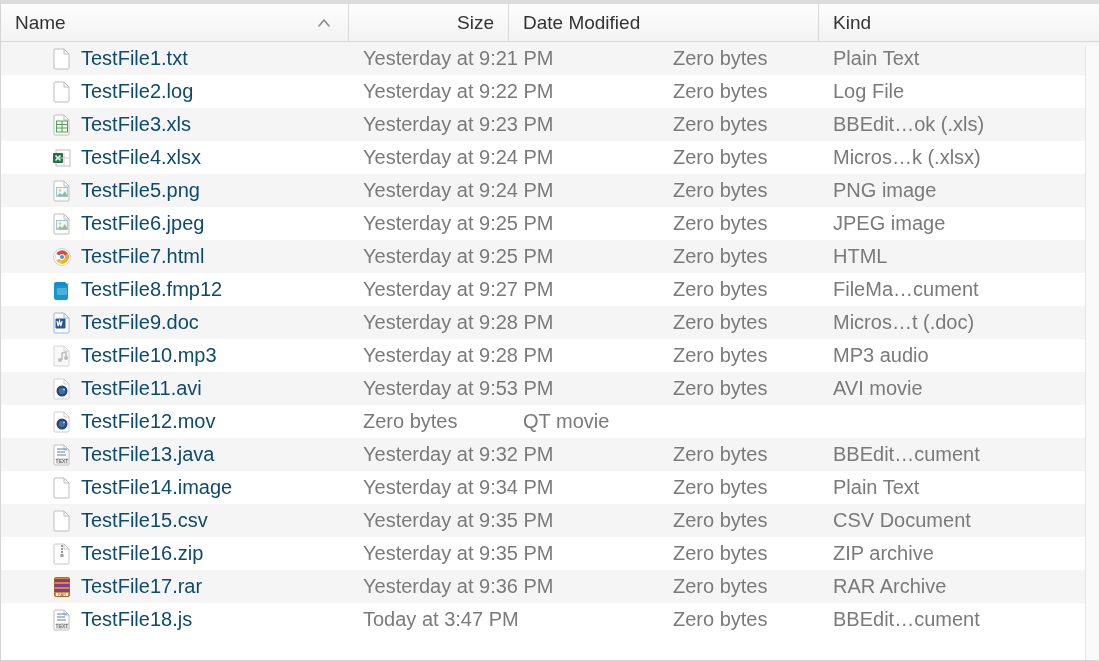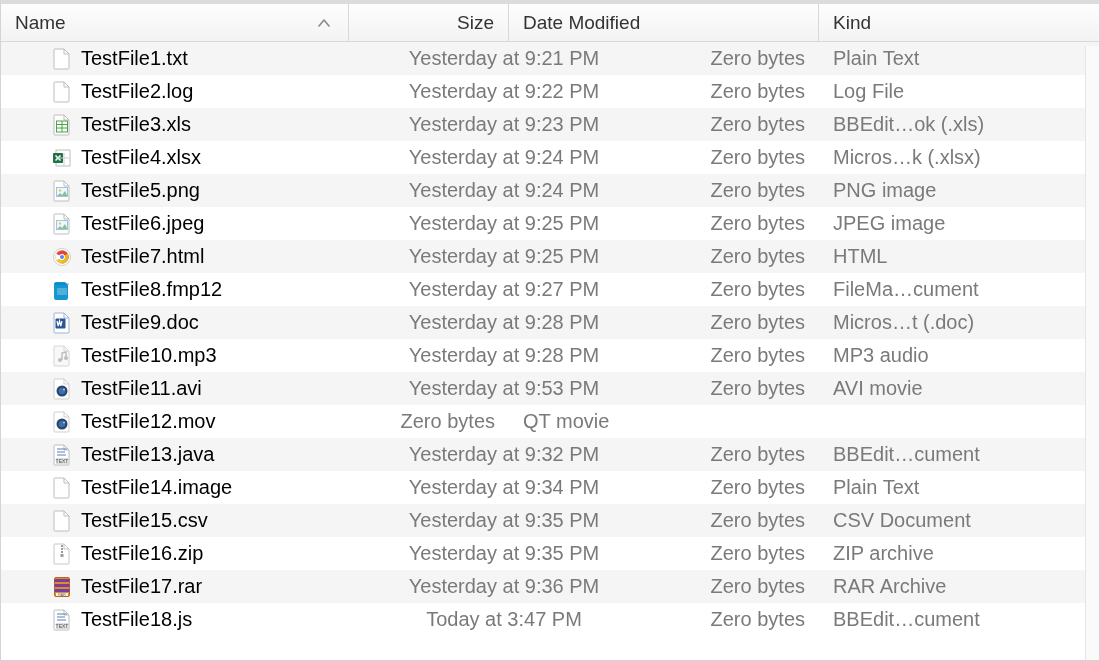--- a/index.html
+++ b/index.html
@@ -11,23 +11,23 @@
     .col-name { flex: 0 0 348px; }
     .col-date { flex: 0 0 310px; }
     .col-size { flex: 0 0 160px; justify-content: flex-end; }
     .col-kind { flex: 1 1 auto; }
     .sort-caret { margin-left: auto; margin-right: 4px; font-size: 14px; color: #777; }
     .rows { }
     .row { display: flex; height: 33px; align-items: center; font-size: 20px; }
     .row.even { background: #f5f5f5; }
     .row.odd  { background: #ffffff; }
     .cell { padding: 0 14px; white-space: nowrap; overflow: hidden; text-overflow: ellipsis; }
-    .cell-name { flex: 0 0 348px; display: flex; align-items: center; padding-left: 50px; color: #000000; }
-    .cell-date { flex: 0 0 310px; color: #7a7a7a; text-align: center; }
-    .cell-size { flex: 0 0 160px; color: #7a7a7a; text-align: right; }
+    .cell-name { flex: 0 0 348px; display: flex; align-items: center; padding-left: 50px; color: #0c4a6e; }
+    .cell-date { flex: 0 0 310px; color: #7a7a7a; }
+    .cell-size { flex: 0 0 160px; color: #7a7a7a; }
     .cell-kind { flex: 1 1 auto; color: #7a7a7a; }
     .ficon { width: 22px; height: 24px; margin-right: 8px; flex: 0 0 22px; display: flex; align-items: center; justify-content: center; }
     .ficon svg { display: block; }
     .scroll-track { position: absolute; right: 0; top: 42px; bottom: 0; width: 14px; background: #fafafa; border-left: 1px solid #e5e5e5; }
   </style>
 </head>
 <body>
 
 <div class="outer">
 

